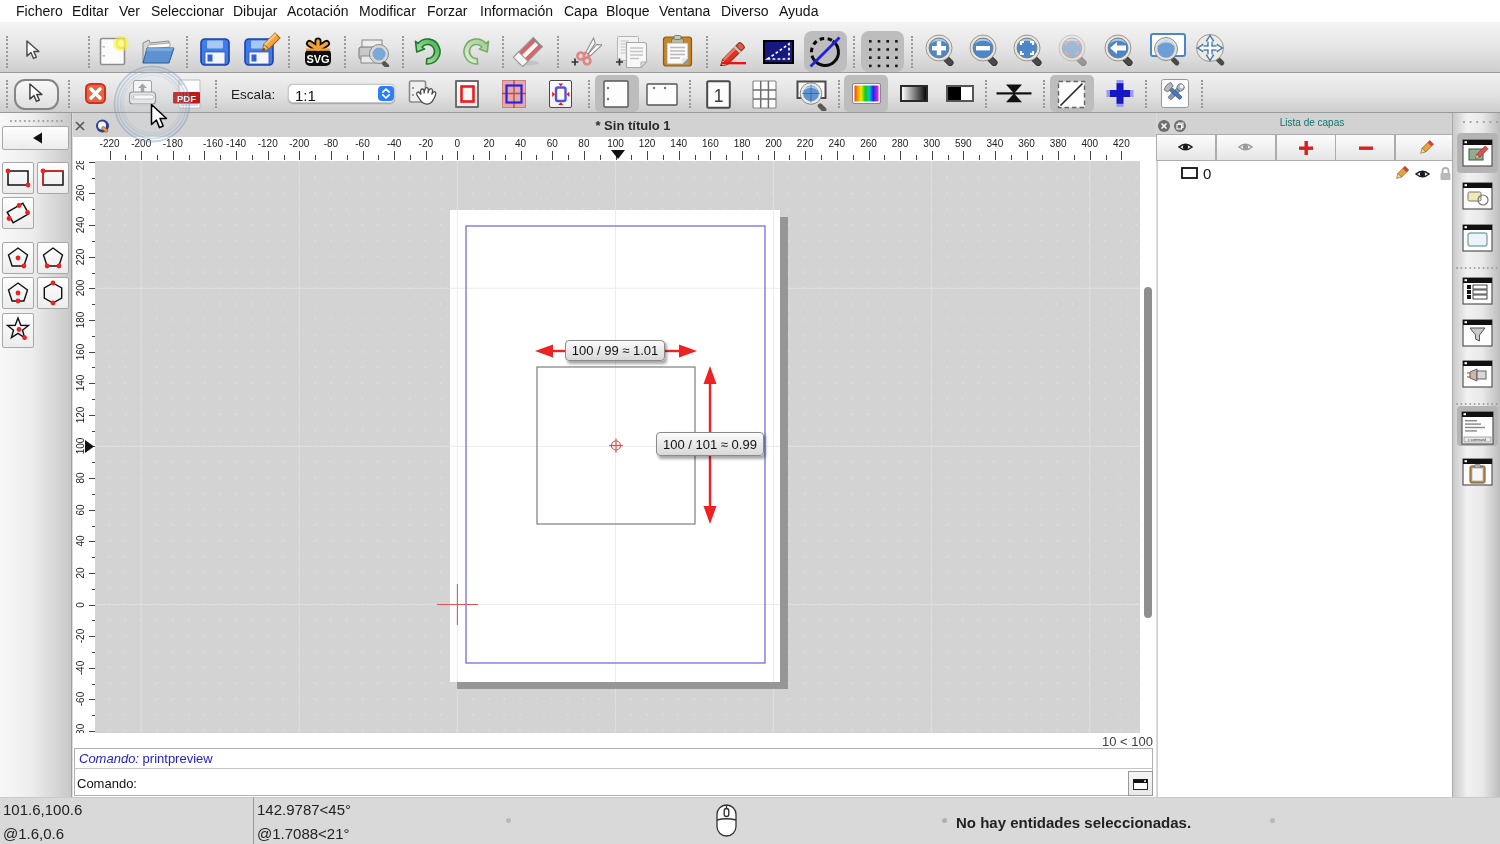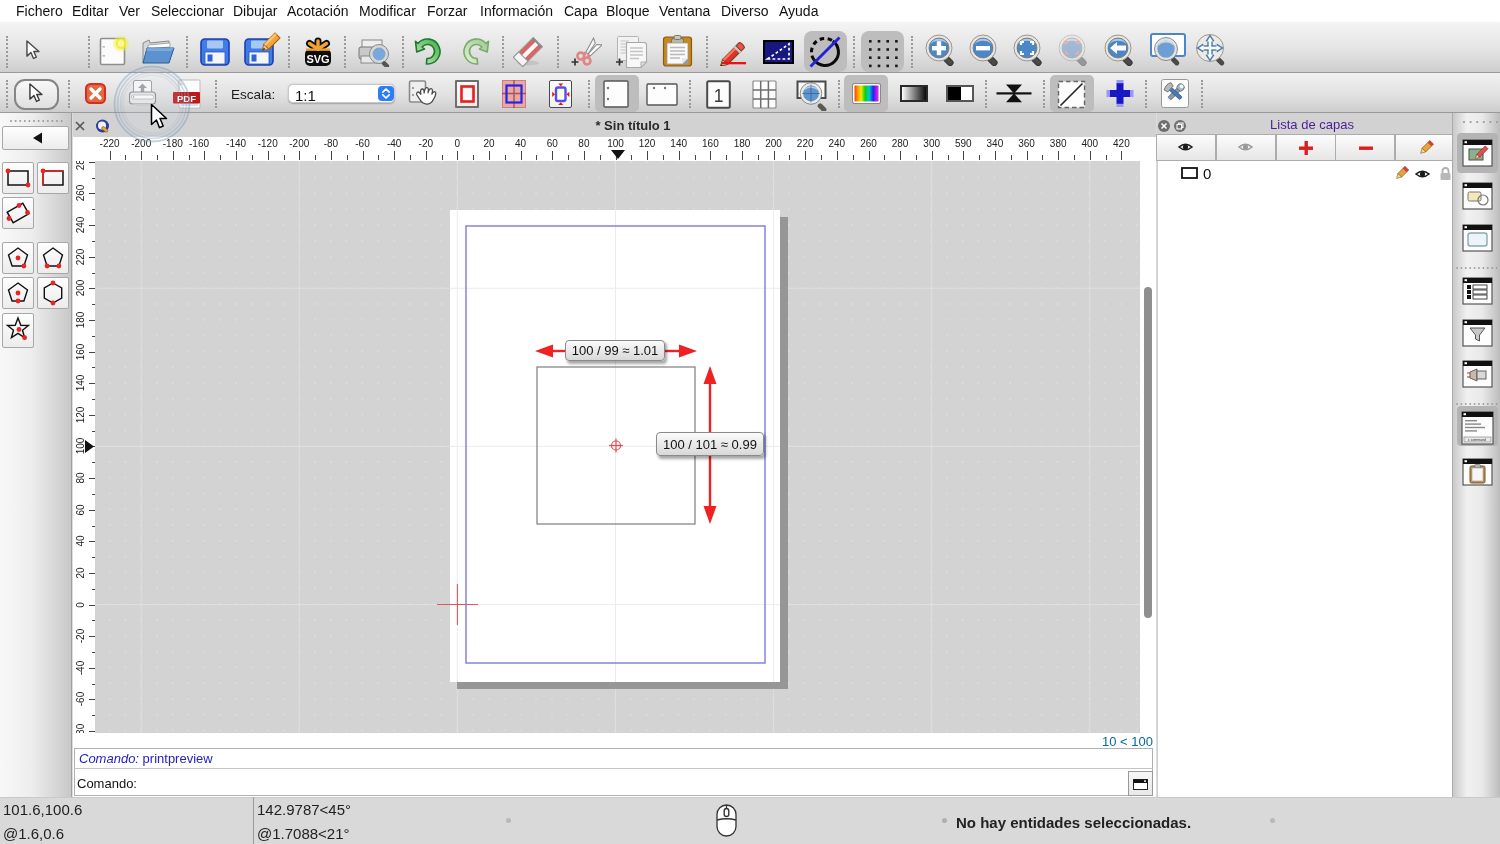--- a/index.html
+++ b/index.html
@@ -523,21 +523,21 @@
 <div class="htick" style="left:109.6px;top:151px;height:9px"></div>
 <div class="hnum" style="left:109.6px;top:138px">-220</div>
 <div class="htick" style="left:125.4px;top:155px;height:5px"></div>
 <div class="htick" style="left:141.2px;top:151px;height:9px"></div>
 <div class="hnum" style="left:141.2px;top:138px">-200</div>
 <div class="htick" style="left:157.0px;top:155px;height:5px"></div>
 <div class="htick" style="left:172.8px;top:151px;height:9px"></div>
 <div class="hnum" style="left:172.8px;top:138px">-180</div>
 <div class="htick" style="left:188.6px;top:155px;height:5px"></div>
 <div class="htick" style="left:204.4px;top:151px;height:9px"></div>
-<div class="hnum" style="left:199px;top:138px">-160</div>
+<div class="hnum" style="left:213px;top:138px">-160</div>
 <div class="htick" style="left:220.2px;top:155px;height:5px"></div>
 <div class="htick" style="left:236.1px;top:151px;height:9px"></div>
 <div class="hnum" style="left:236.1px;top:138px">-140</div>
 <div class="htick" style="left:251.9px;top:155px;height:5px"></div>
 <div class="htick" style="left:267.7px;top:151px;height:9px"></div>
 <div class="hnum" style="left:267.7px;top:138px">-120</div>
 <div class="htick" style="left:283.5px;top:155px;height:5px"></div>
 <div class="htick" style="left:299.3px;top:151px;height:9px"></div>
 <div class="hnum" style="left:299.3px;top:138px">-200</div>
 <div class="htick" style="left:315.1px;top:155px;height:5px"></div>
@@ -723,21 +723,21 @@
       <line x1="615" y1="221" x2="615" y2="347" stroke="#ee2222" stroke-width="2.4"></line>
       <path d="M615 205 L608.5 223 L621.5 223 Z" fill="#ee2222"></path>
       <path d="M615 363 L608.5 345 L621.5 345 Z" fill="#ee2222"></path>
     </svg>
     <div style="position:absolute;background:linear-gradient(#fbfbfb,#d8d8d8);border:1px solid #8a8a8a;border-radius:4px;box-shadow:2px 2.5px 3px rgba(0,0,0,0.35);font-size:13px;color:#111;text-align:center;line-height:20px;left:470px;top:179px;width:100px;height:21px">100 / 99 ≈ 1.01</div>
     <div style="position:absolute;background:linear-gradient(#fbfbfb,#d8d8d8);border:1px solid #8a8a8a;border-radius:4px;box-shadow:2px 2.5px 3px rgba(0,0,0,0.35);font-size:13px;color:#111;text-align:center;line-height:20px;left:561px;top:271px;width:108px;height:24px;line-height:23px">100 / 101 ≈ 0.99</div>
   </div>
 <div id="rightstrip"></div>
 <div class="abs" style="left:1144px;top:287px;width:8px;height:331px;background:#8f8f8f;border-radius:4px"></div>
 <div id="belowcanvas"></div>
-<div class="abs" style="left:1000px;top:734px;width:153px;text-align:right;font-size:13px;color:#0369a1">10 &lt; 100</div>
+<div class="abs" style="left:1000px;top:734px;width:153px;text-align:right;font-size:13px;color:#404040">10 &lt; 100</div>
 <div class="abs" style="left:74px;top:748px;width:1079px;height:48px;border:1px solid #b0b0b0;background:#fff"></div>
 <div class="abs" style="left:74px;top:768px;width:1079px;height:0;border-top:1px solid #c4c4c4"></div>
 <div class="abs" style="left:79px;top:751px;font-size:13px;color:#2222cc"><i>Comando:</i> printpreview</div>
 <div class="abs" style="left:77px;top:776px;font-size:13px;color:#111">Comando:</div>
 <div class="abs" style="left:1128px;top:771px;width:25px;height:25px;background:linear-gradient(#f6f6f6,#e8e8e8);border:1px solid #999"></div>
 <svg class="abs" style="left:1133px;top:779px" width="15" height="11" viewBox="0 0 15 11">
     <rect x="0.5" y="0.5" width="14" height="10" fill="#fff" stroke="#222"></rect>
     <rect x="0.5" y="0.5" width="14" height="3.5" fill="#111"></rect>
     <rect x="11" y="1.4" width="2" height="1.4" fill="#fff"></rect>
   </svg>
@@ -745,21 +745,21 @@
 <div class="abs" style="left:1157px;top:113px;width:295px;height:21px;background:#d2d2d2"></div>
 <svg class="abs" style="left:1158px;top:120px" width="12" height="12" viewBox="0 0 12 12">
     <circle cx="6" cy="6" r="6" fill="#6e6e6e"></circle>
     <path d="M3.5 3.5 L8.5 8.5 M8.5 3.5 L3.5 8.5" stroke="#fff" stroke-width="1.5"></path>
   </svg>
 <svg class="abs" style="left:1174px;top:120px" width="12" height="12" viewBox="0 0 12 12">
     <circle cx="6" cy="6" r="6" fill="#6e6e6e"></circle>
     <rect x="3" y="4.4" width="4.6" height="4.6" fill="none" stroke="#fff" stroke-width="1.1"></rect>
     <path d="M4.6 4.4 V3 H9 V7.4 H7.6" fill="none" stroke="#fff" stroke-width="1.1"></path>
   </svg>
-<div class="abs" style="left:1157px;top:117px;width:310px;text-align:center;font-size:13px;color:#4c1d95">Lista de capas</div>
+<div class="abs" style="left:1157px;top:117px;width:310px;text-align:center;font-size:10px;color:#0f766e">Lista de capas</div>
 <div class="ly-btn" style="left:1156px;top:134px;width:60px;height:27px"></div>
 <div class="ly-btn" style="left:1216px;top:134px;width:60px;height:27px"></div>
 <div class="ly-btn" style="left:1276px;top:134px;width:60px;height:27px"></div>
 <div class="ly-btn" style="left:1335px;top:134px;width:60px;height:27px"></div>
 <div class="ly-btn" style="left:1395px;top:134px;width:60px;height:27px"></div>
 <svg class="abs" style="left:1177px;top:140px" width="17" height="14" viewBox="0 0 17 14">
     <path d="M2 7 Q8.5 1.5 15 7 Q8.5 12.5 2 7 Z" fill="none" stroke="#1a1a1a" stroke-width="1.6"></path>
     <circle cx="8.5" cy="7" r="2.6" fill="#1a1a1a"></circle>
   </svg>
 <svg class="abs" style="left:1237px;top:140px" width="17" height="14" viewBox="0 0 17 14">

